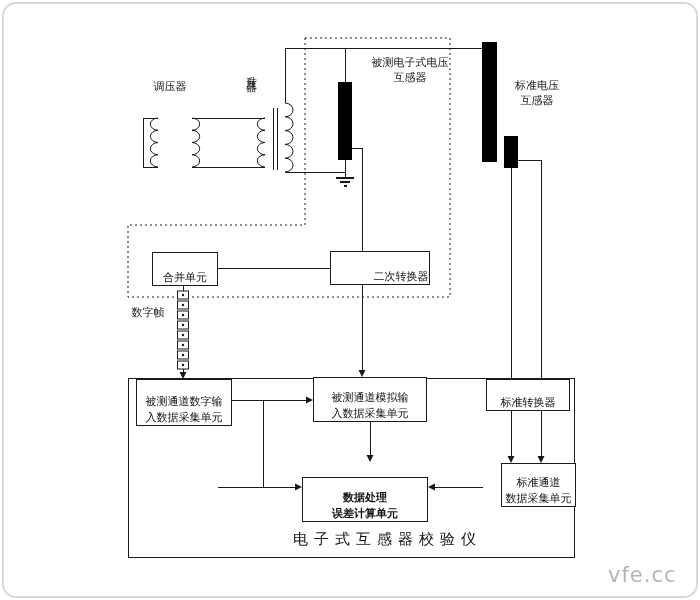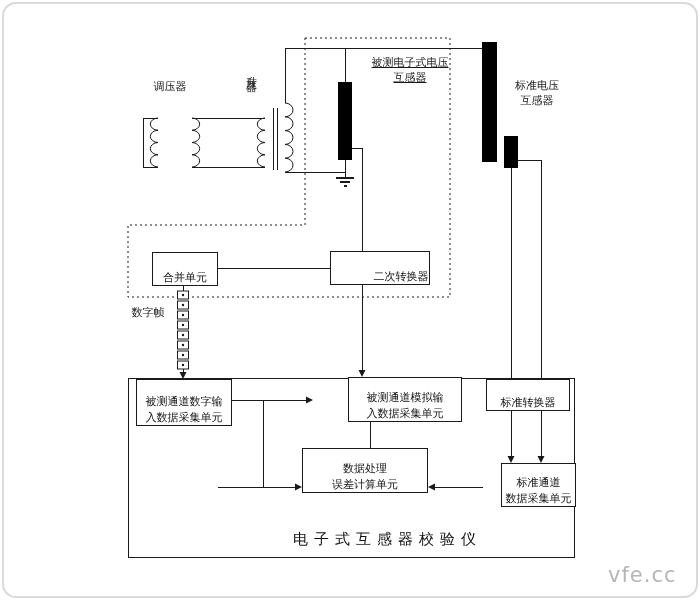--- a/index.html
+++ b/index.html
@@ -114,45 +114,45 @@
 
   <div class="box" style="left:330px;top:251px;width:100px;height:34px;padding-left:42px;">
     <div>二次转换器</div>
   </div>
 
   <div class="box" style="left:136px;top:379px;width:96px;height:47px;">
     <div>被测通道数字输</div>
     <div>入数据采集单元</div>
   </div>
 
-  <div class="box" style="left:313px;top:377px;width:114px;height:45px;margin-left:35px;">
+  <div class="box" style="left:313px;top:377px;width:114px;height:45px;">
     <div>被测通道模拟输</div>
     <div>入数据采集单元</div>
   </div>
 
   <div class="box" style="left:486px;top:379px;width:84px;height:32px;">
     <div>标准转换器</div>
   </div>
 
 
-  <div class="box" style="left:302px;top:448px;width:126px;height:45px;">
+  <div class="box" style="left:302px;top:477px;width:126px;height:45px;font-weight:bold;">
     <div>数据处理</div>
     <div>误差计算单元</div>
   </div>
 
   <div class="box" style="left:501px;top:463px;width:75px;height:44px;">
     <div>标准通道</div>
     <div>数据采集单元</div>
   </div>
 
   <div class="lbl" style="left:140px;top:80px;width:60px;">调压器</div>
 
   <div class="lbl vert" style="left:243px;top:42px;height:58px;">升压器</div>
 
-  <div class="lbl" style="left:358px;top:56px;width:104px;text-decoration:underline;">
+  <div class="lbl" style="left:358px;top:56px;width:104px;">
     <div>被测电子式电压</div>
     <div>互感器</div>
   </div>
 
   <div class="lbl" style="left:505px;top:79px;width:64px;">
     <div>标准电压</div>
     <div>互感器</div>
   </div>
 
   <div class="lbl" style="left:122px;top:306px;width:52px;">数字帧</div>

